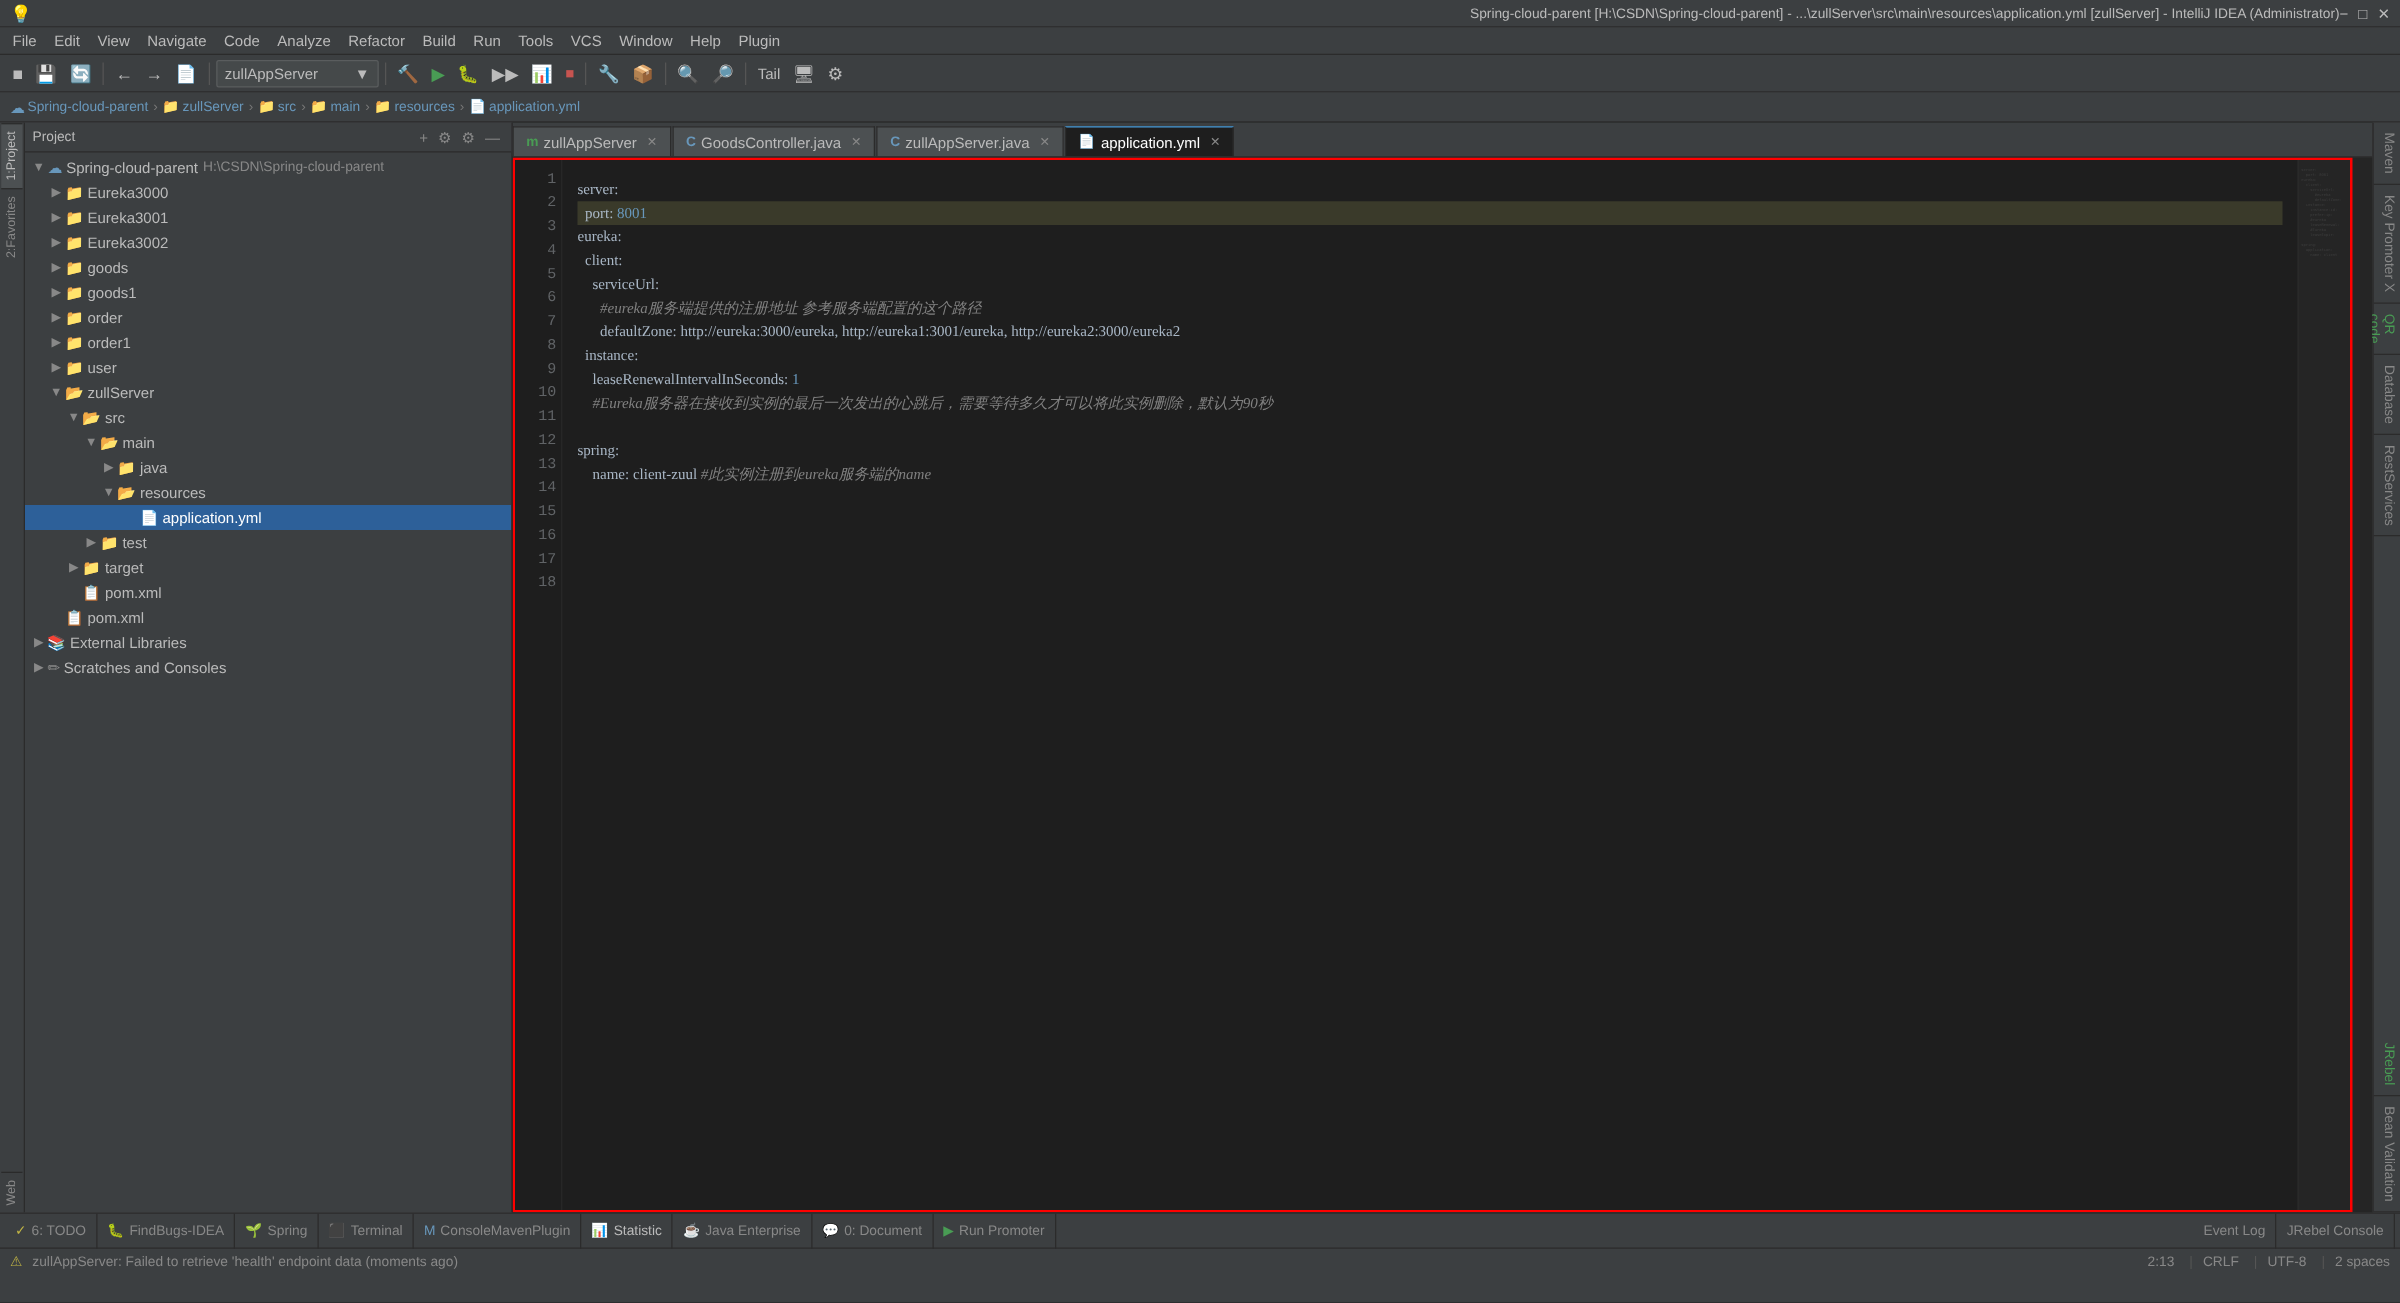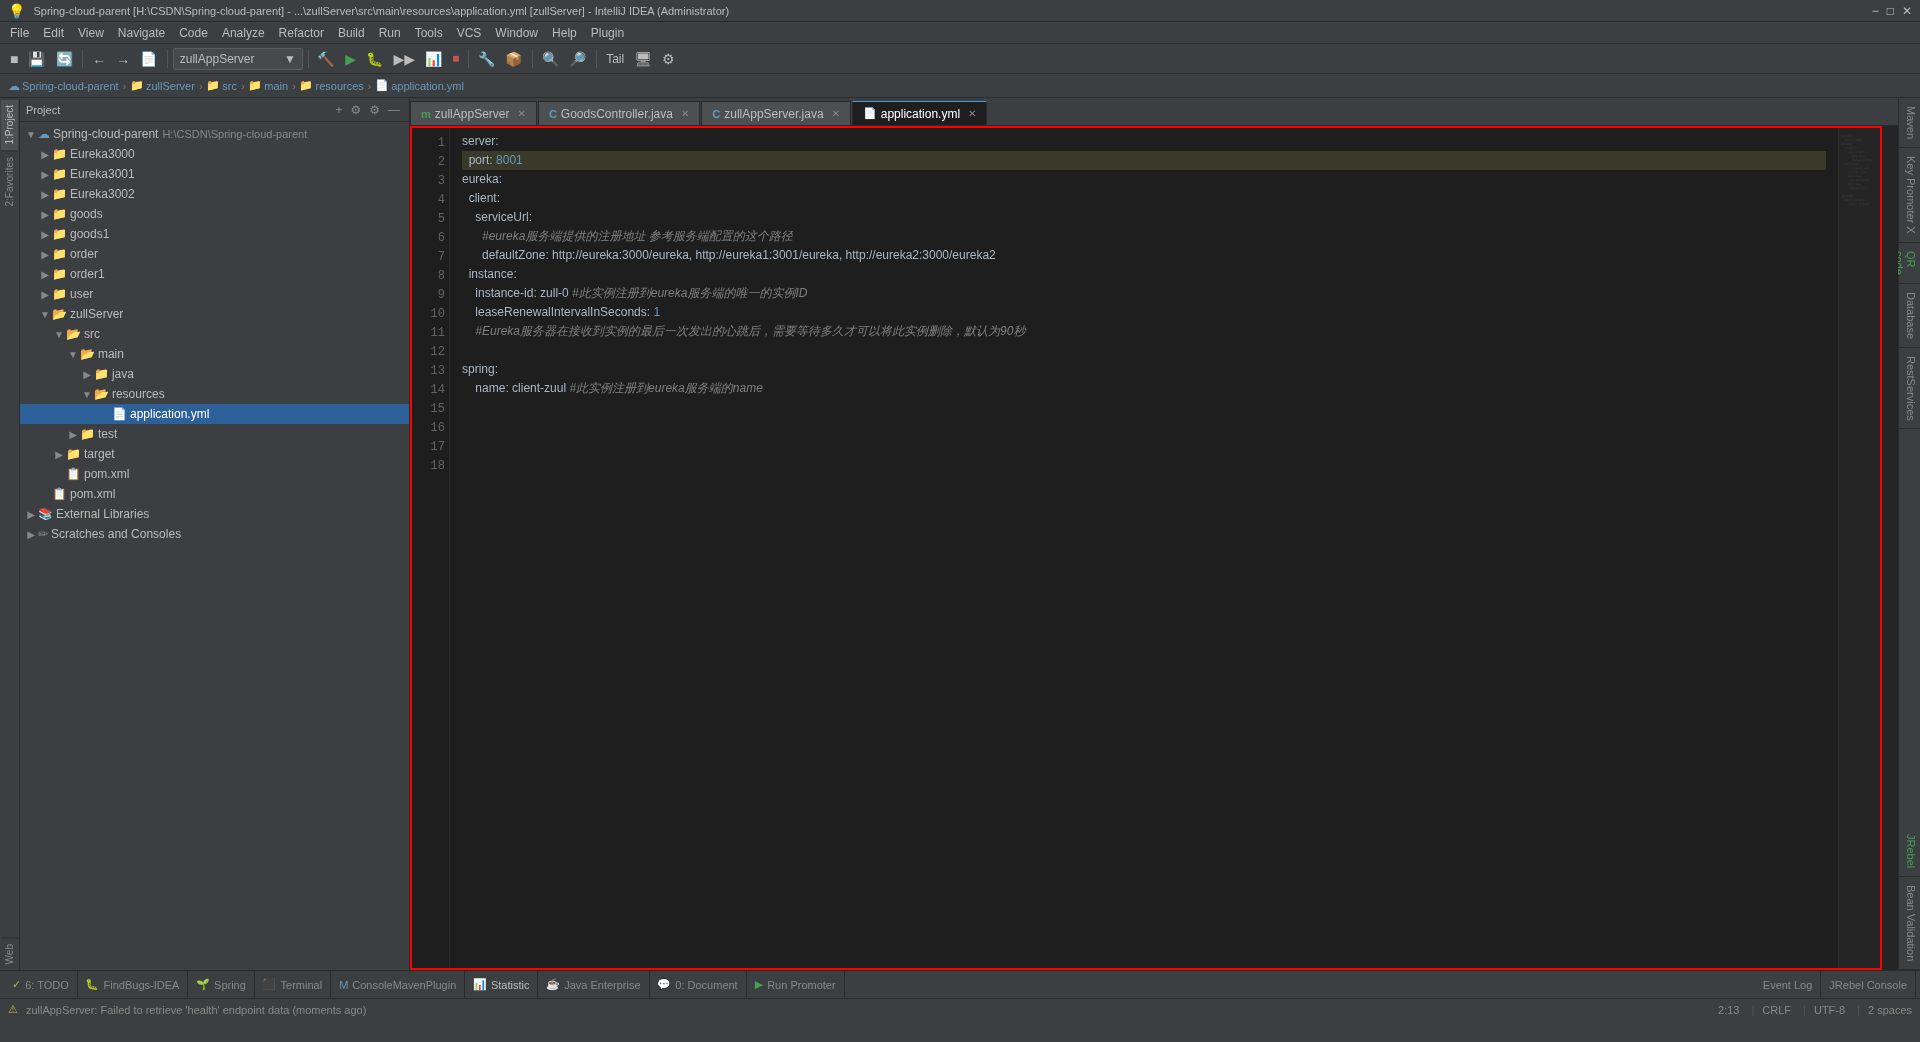--- a/index.html
+++ b/index.html
@@ -9,21 +9,21 @@
     #title-bar {
       background: #3c3f41;
       height: 22px;
       display: flex;
       align-items: center;
       padding: 0 8px;
       font-size: 11px;
       color: #bbbbbb;
       border-bottom: 1px solid #2b2b2b;
     }
-    #title-bar .title-text { flex: 1; text-align: left; font-size: 11px; }
+    #title-bar .title-text { flex: 1; text-align: right; font-size: 11px; }
     #title-bar .window-controls { display: flex; gap: 8px; margin-left: auto; }
     #title-bar .window-controls span { cursor: pointer; font-size: 12px; color: #bbbbbb; }
 
     
     #menu-bar {
       background: #3c3f41;
       height: 22px;
       display: flex;
       align-items: center;
       padding: 0 4px;
@@ -211,23 +211,23 @@
       line-height: 19px;
       user-select: none;
       flex-shrink: 0;
       border-right: 1px solid #2b2b2b;
     }
     #line-numbers div { height: 19px; }
 
     #code-content {
       flex: 1;
       font-size: 12px;
-      font-family: Liberation Sans, sans-serif;
+      font-family: Liberation Serif, serif;
       line-height: 19px;
-      padding: 6px 12px;
+      padding: 16px 12px;
       overflow-x: auto;
       background: #1e1e1e;
       color: #a9b7c6;
     }
     .code-line { height: 19px; white-space: nowrap; }
     .code-line.highlighted { background: #3a3a2a; }
 
     
     .yaml-key { color: #a9b7c6; }
     .yaml-value-num { color: #6897bb; }
@@ -665,23 +665,20 @@
         </div>
 
         <div class="code-line">
           &nbsp;&nbsp;&nbsp;&nbsp;&nbsp;&nbsp;<span class="yaml-key">defaultZone</span><span class="yaml-colon">: </span><span class="yaml-url">http://eureka:3000/eureka, http://eureka1:3001/eureka, http://eureka2:3000/eureka2</span>
         </div>
 
         <div class="code-line">
           &nbsp;&nbsp;<span class="yaml-key">instance</span><span class="yaml-colon">:</span>
         </div>
 
-        <div class="code-line">
-          &nbsp;&nbsp;&nbsp;&nbsp;<span class="yaml-key">instance-id</span><span class="yaml-colon">: </span><span class="yaml-value-str">zull-0</span>&nbsp;<span class="yaml-comment">#此实例注册到eureka服务端的唯一的实例ID</span>
-        </div>
 
 
 
         <div class="code-line">
           &nbsp;&nbsp;&nbsp;&nbsp;<span class="yaml-key">leaseRenewalIntervalInSeconds</span><span class="yaml-colon">: </span><span class="yaml-value-num">1</span>
         </div>
 
         <div class="code-line">
           &nbsp;&nbsp;&nbsp;&nbsp;<span class="yaml-comment">#Eureka服务器在接收到实例的最后一次发出的心跳后，需要等待多久才可以将此实例删除，默认为90秒</span>
         </div>

